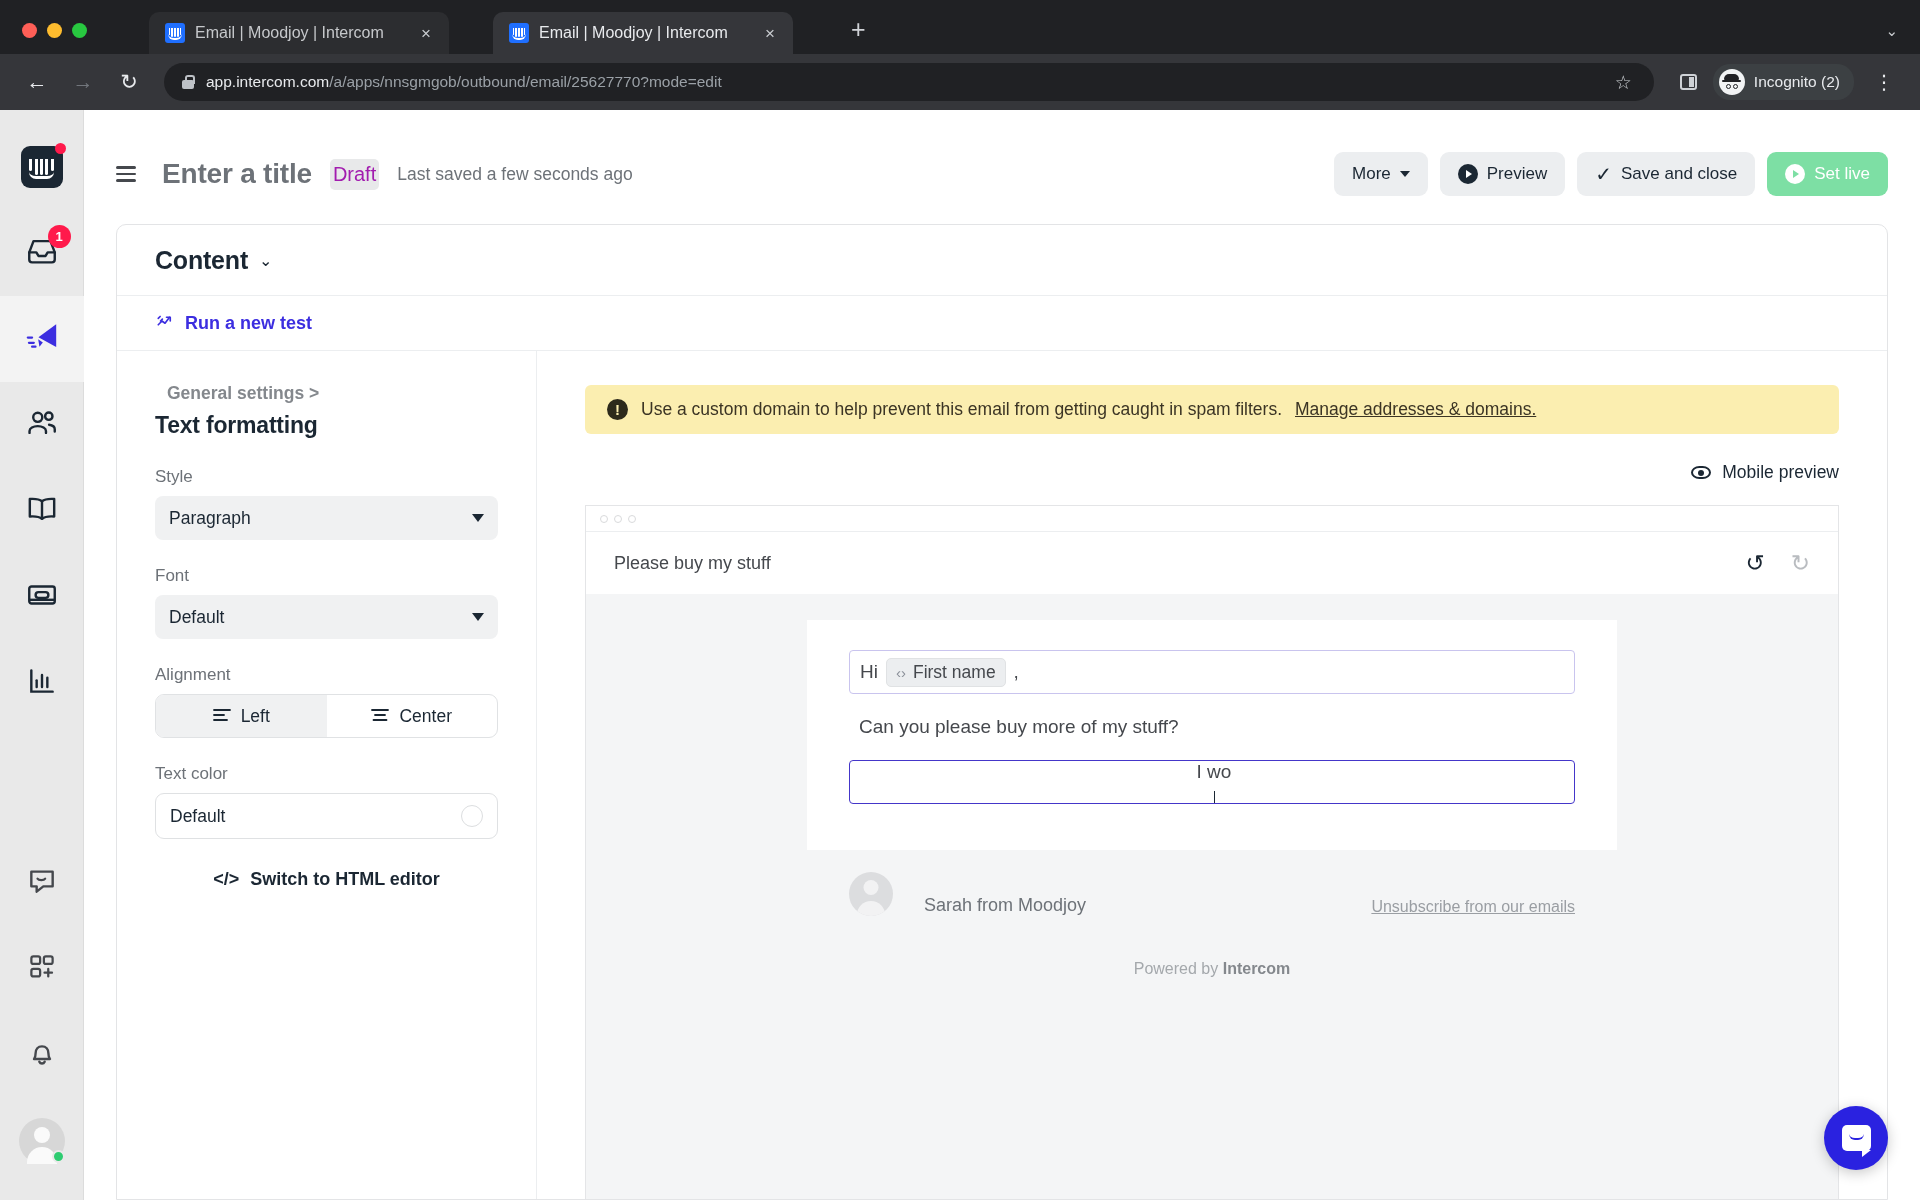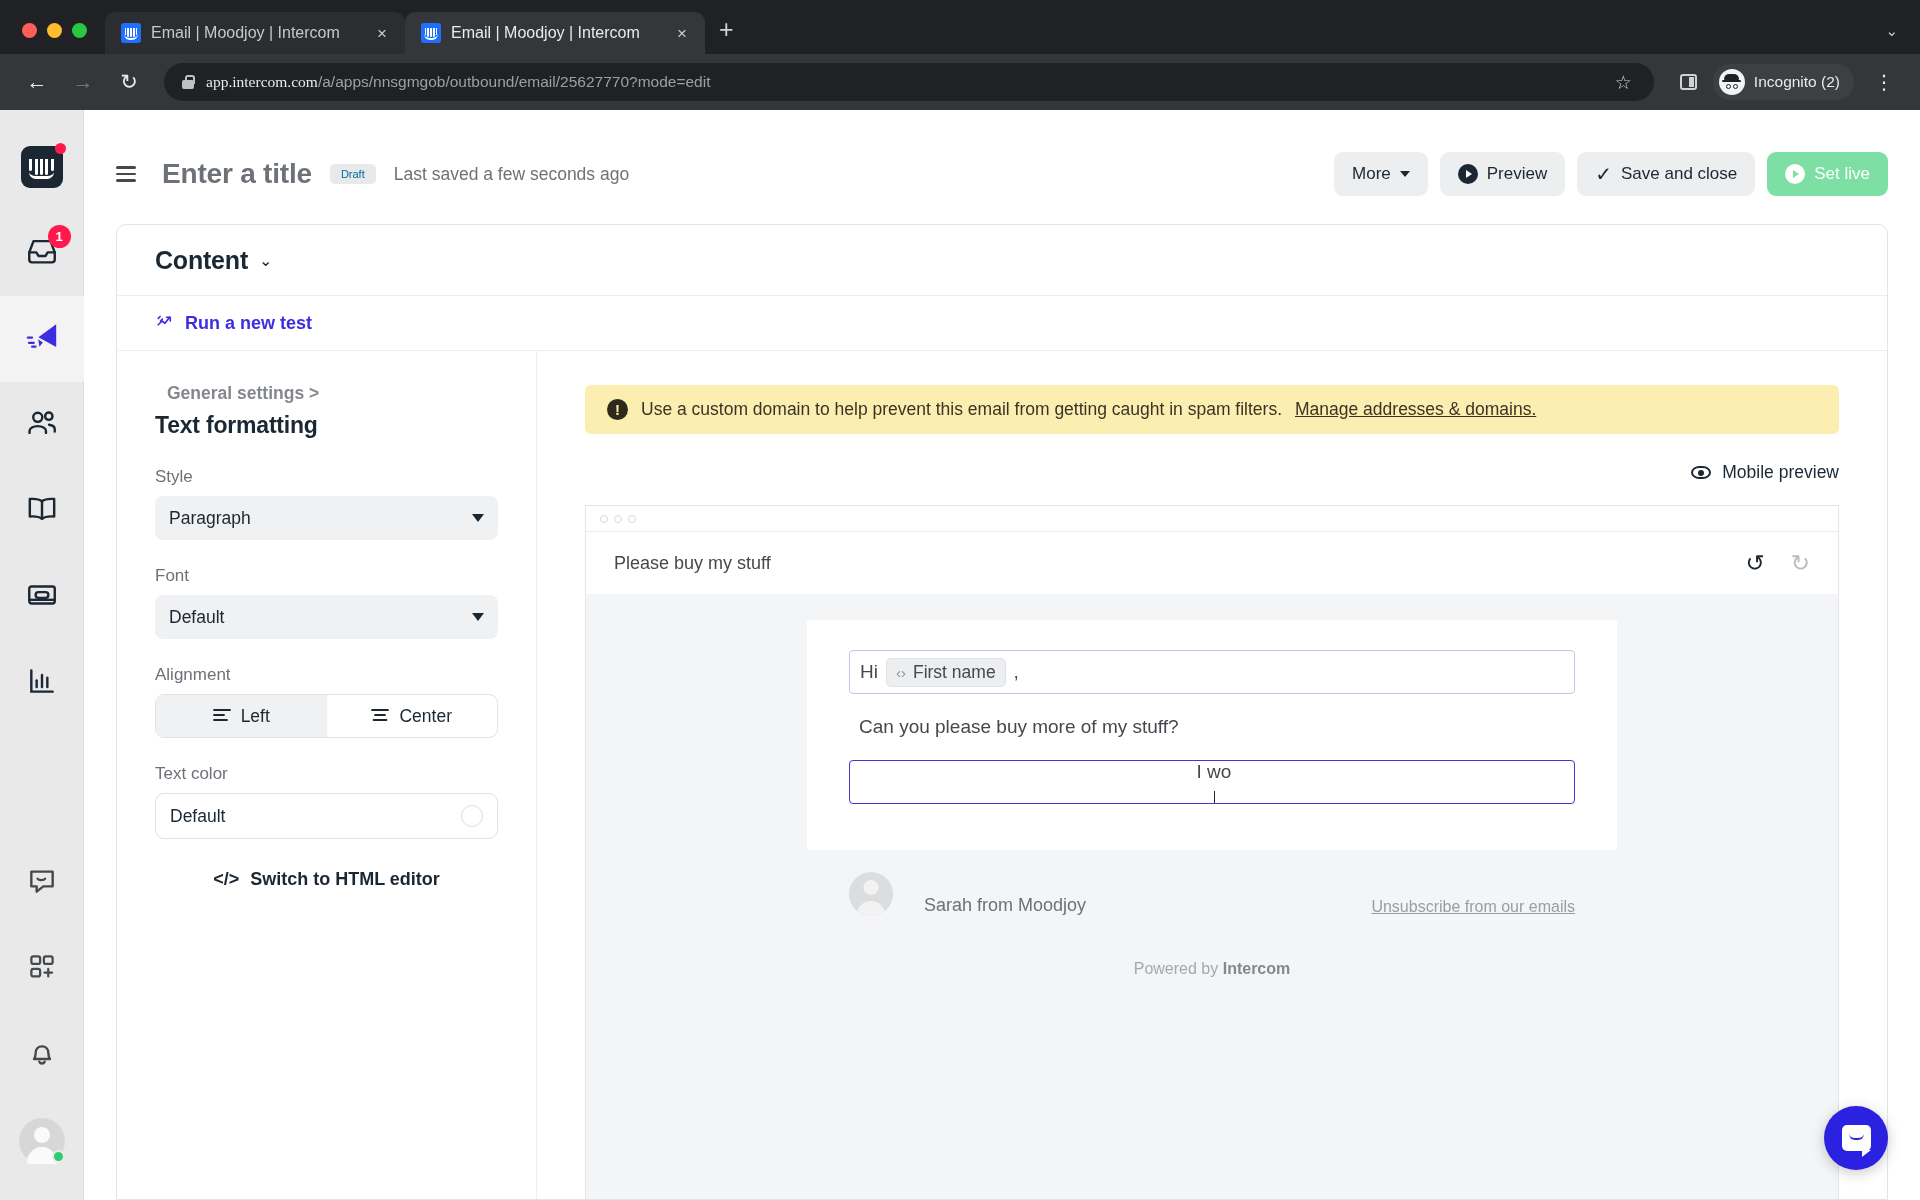--- a/index.html
+++ b/index.html
@@ -8,21 +8,21 @@
     font-family: "Liberation Sans", sans-serif;
     overflow: hidden;
     background: #202124;
   }
 
   
   .browser { width: 1920px; height: 1200px; position: relative; background: #202124; }
 
   .tabstrip {
     height: 54px; background: #202124; display: flex; align-items: flex-end;
-    padding-left: 12px; position: relative;
+    padding-left: 12px; position: relative; gap: 44px;
   }
   .traffic { display: flex; align-items: center; gap: 10px; padding: 0 18px 16px 10px; }
   .dot { width: 15px; height: 15px; border-radius: 50%; }
   .dot.red { background: #ff5f57; }
   .dot.yellow { background: #febc2e; }
   .dot.green { background: #28c840; }
 
   .tab {
     display: flex; align-items: center; gap: 10px;
     height: 42px; padding: 0 12px 0 16px; border-radius: 10px 10px 0 0;
@@ -58,21 +58,21 @@
   .nav-btn { width: 42px; height: 42px; border-radius: 50%; display:flex; align-items:center; justify-content:center; color:#e8eaed; font-size:21px; }
   .nav-btn.disabled { color: #72767c; }
   .urlbox {
     flex: 1; height: 38px; background: #202124; border-radius: 19px;
     display: flex; align-items: center; padding: 0 14px 0 18px; margin: 0 10px; gap: 12px;
   }
   .lock { width: 12px; height: 14px; position: relative; flex: none; }
   .lock::before { content:''; position:absolute; bottom:0; left:0; width:12px; height:9px; background:#bdc1c6; border-radius:2px; }
   .lock::after { content:''; position:absolute; top:0; left:3px; width:6px; height:7px; border:2px solid #bdc1c6; border-bottom:none; border-radius:3px 3px 0 0; }
   .url { font-size: 15.5px; color: #9aa0a6; white-space: nowrap; }
-  .url b { color: #e8eaed; font-weight: 400; font-family: Liberation Serif, serif; }
+  .url b { color: #e8eaed; font-weight: 400; }
   .star { color: #cfd2d6; font-size: 19px; padding: 0 8px; }
   .sidepanel-ico { width: 17px; height: 16px; border: 2px solid #cfd2d6; border-radius: 3px; position: relative; margin: 0 12px; }
   .sidepanel-ico::after { content:''; position:absolute; right:1px; top:1px; bottom:1px; width:5px; background:#cfd2d6; }
   .incognito {
     display: flex; align-items: center; gap: 9px; background: #3c4043;
     border-radius: 17px; padding: 5px 14px 5px 6px;
   }
   .incog-av { width: 26px; height: 26px; border-radius: 50%; background: #f1f3f4; display:flex; align-items:center; justify-content:center; position:relative; }
   .incog-av .hat { position:absolute; top:5px; width:15px; height:6px; background:#202124; border-radius:5px 5px 1px 1px; }
   .incog-av .hat::after { content:''; position:absolute; left:-2px; bottom:-1.5px; width:19px; height:2px; background:#202124; border-radius:1px;}
@@ -119,21 +119,21 @@
 
   
   .maincol { flex: 1; display: flex; flex-direction: column; min-width: 0; background:#fff; }
 
   .topbar {
     height: 72px; display: flex; align-items: center; padding: 0 32px 0 24px; gap: 18px; flex: none; background:#fff;margin-top:28px;
   }
   .hamburger { display:flex; flex-direction:column; gap:4px; padding: 8px; }
   .hamburger i { display:block; width:20px; height:2.4px; background:#45484d; border-radius:2px;}
   .page-title { font-size: 28px; font-weight: 700; color: #6d7278; letter-spacing: -0.2px; }
-  .draft-pill { background: #e8e9ea; color: #0369a1; font-size: 11px; padding: 4px 11px; border-radius: 5px; }
+  .draft-pill { background: #e8e9ea; color: #a21caf; font-size: 20px; padding: 4px 3px; border-radius: 5px; }
   .saved-txt { color: #6d7278; font-size: 17.5px; }
   .topbar-right { margin-left: auto; display: flex; align-items: center; gap: 12px; }
   .btn {
     height: 44px; border-radius: 9px; display: flex; align-items: center; gap: 9px;
     padding: 0 18px; font-size: 17px; color: #1b2733; background: #eceef0; border: none; cursor: pointer;
     white-space: nowrap; font-family: inherit;
   }
   .btn.primary { background: #7ddfa4; color: #ffffff; }
   .caret { width:0; height:0; border-left:5.5px solid transparent; border-right:5.5px solid transparent; border-top:6.5px solid #1b2733; }
   .play-circle { width:20px; height:20px; border-radius:50%; background:#1b2733; display:flex; align-items:center; justify-content:center; flex:none;}

